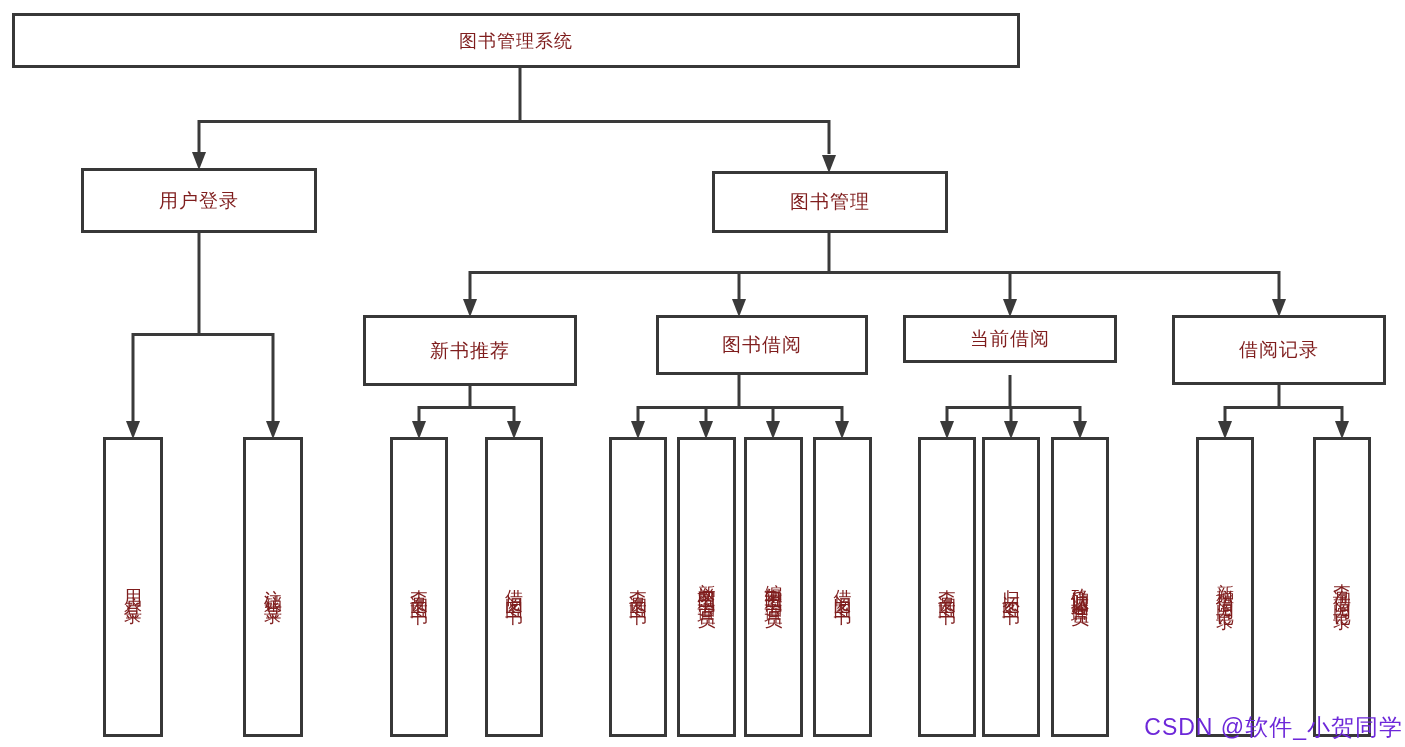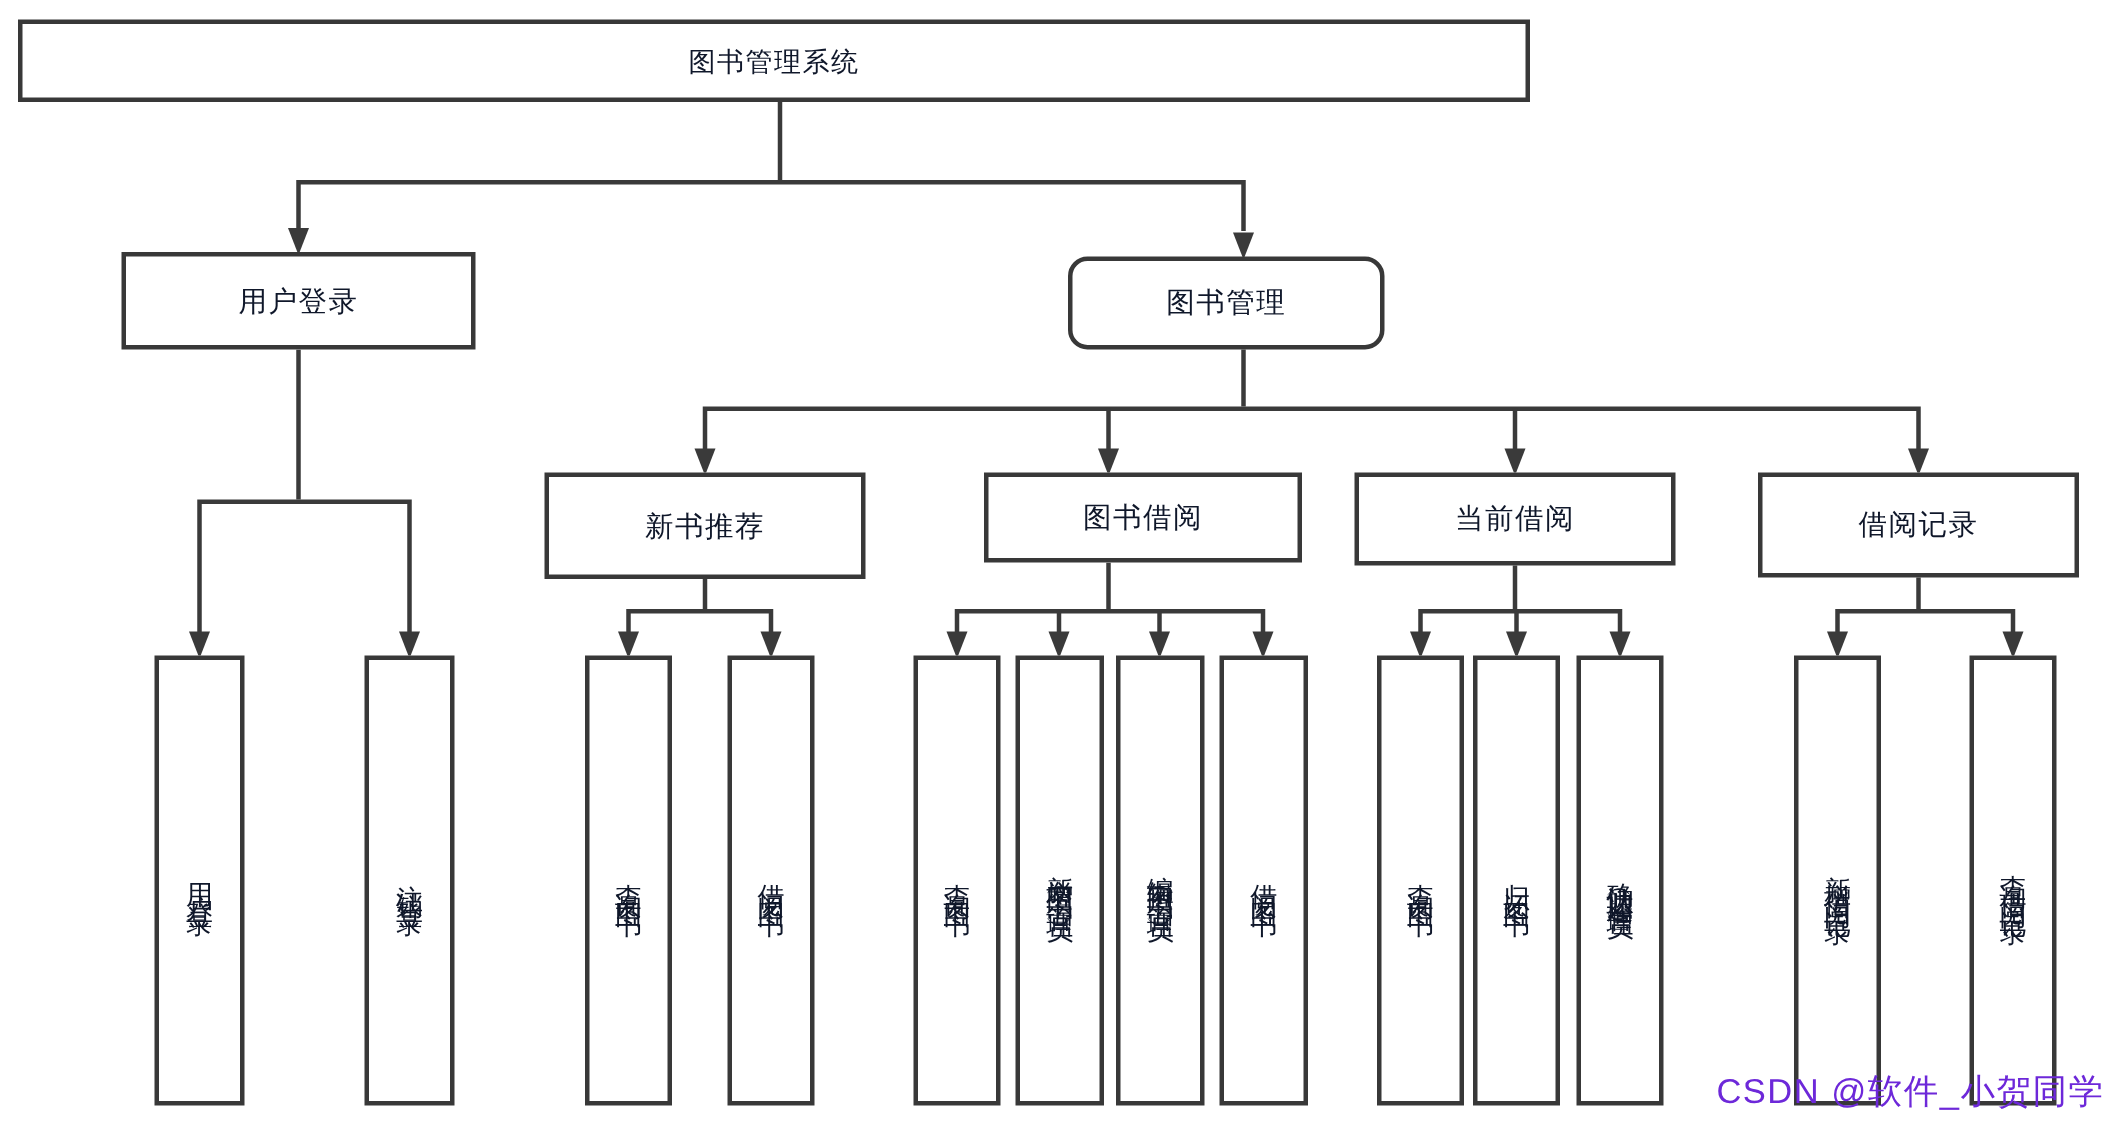--- a/index.html
+++ b/index.html
@@ -14,21 +14,21 @@
     overflow:hidden;
   }
   .node{
     position:absolute;
     box-sizing:border-box;
     border:3px solid #383838;
     background:#ffffff;
     display:flex;
     align-items:center;
     justify-content:center;
-    color:#0f172a;
+    color:#7f1d1d;
   }
   .hbox{
     font-size:19px;
     letter-spacing:1px;
     white-space:nowrap;
   }
   .root{font-size:18px;}
   .vbox{
     writing-mode:vertical-rl;
     text-orientation:mixed;
@@ -111,25 +111,25 @@
       <polygon points="1004,421 1018,421 1011,439"></polygon>
       <polygon points="1073,421 1087,421 1080,439"></polygon>
       <polygon points="1218,421 1232,421 1225,439"></polygon>
       <polygon points="1335,421 1349,421 1342,439"></polygon>
     </g>
   </svg>
 
   <div class="node hbox root" style="left:12px;top:13px;width:1008px;height:55px;">图书管理系统</div>
 
   <div class="node hbox" style="left:81px;top:168px;width:236px;height:65px;">用户登录</div>
-  <div class="node hbox" style="left:712px;top:171px;width:211px;height:62px;border-radius:13px;">图书管理</div>
+  <div class="node hbox" style="left:712px;top:171px;width:236px;height:62px;">图书管理</div>
 
   <div class="node hbox" style="left:363px;top:315px;width:214px;height:71px;">新书推荐</div>
   <div class="node hbox" style="left:633px;top:315px;width:212px;height:60px;margin-left:23px;">图书借阅</div>
-  <div class="node hbox" style="left:903px;top:315px;width:214px;height:62px;">当前借阅</div>
+  <div class="node hbox" style="left:903px;top:315px;width:214px;height:48px;">当前借阅</div>
   <div class="node hbox" style="left:1172px;top:315px;width:214px;height:70px;">借阅记录</div>
 
   <div class="node vbox" style="left:103px;">用户登录</div>
   <div class="node vbox" style="left:243px;">注销登录</div>
 
   <div class="node vbox" style="left:390px;width:58px;">查询图书</div>
   <div class="node vbox" style="left:485px;width:58px;">借阅图书</div>
 
   <div class="node vbox" style="left:609px;width:58px;">查询图书</div>
   <div class="node vbox" style="left:677px;width:59px;letter-spacing:4px;">新增图书（管理员）</div>

